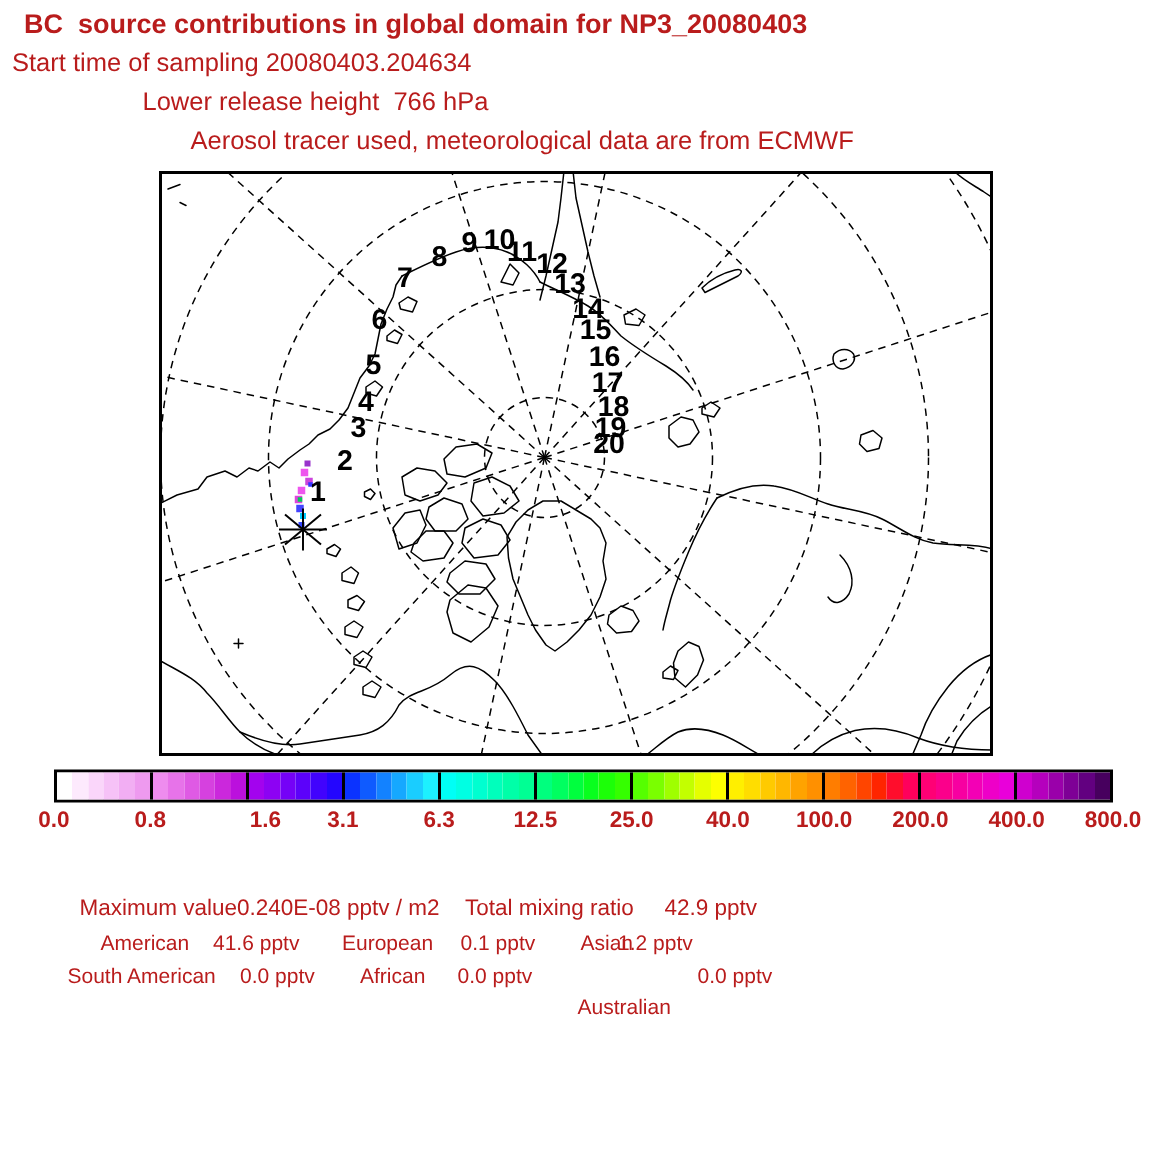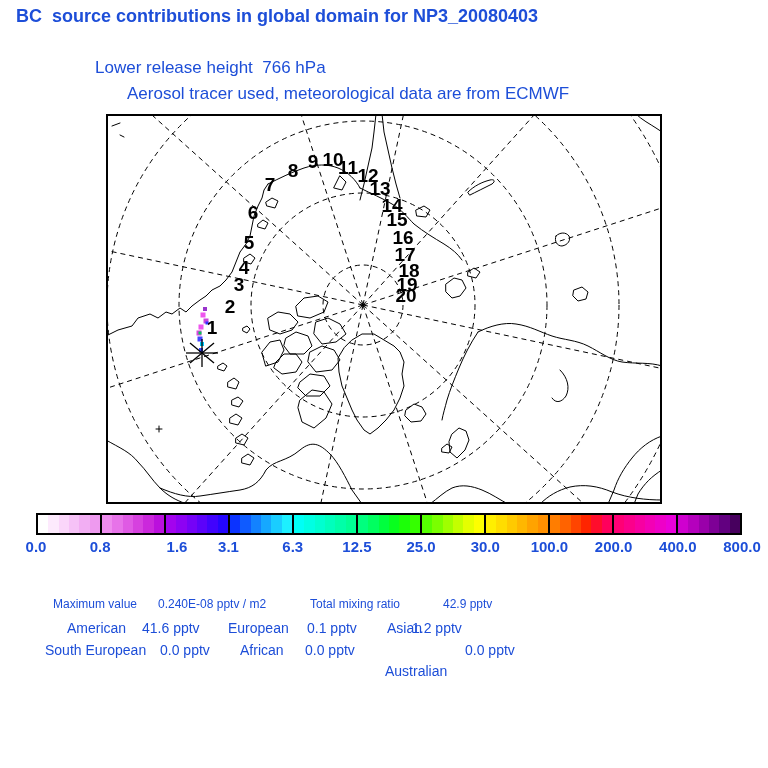--- a/index.html
+++ b/index.html
@@ -1,53 +1,54 @@
 <!DOCTYPE html>
 <html><head>
 <meta charset="utf-8">
 <style>
   html,body{margin:0;padding:0;background:#fff;}
   #page{position:relative;width:768px;height:768px;background:#ffffff;overflow:hidden;
-        font-family:"Liberation Sans",sans-serif;color:#1d4ed8;}
+        font-family:"Liberation Sans",sans-serif;color:#b91c1c;}
   .abs{position:absolute;white-space:pre;}
   #title{left:16px;top:6px;font-size:18px;font-weight:bold;}
   .hline{font-size:17px;}
   #start-time{left:8px;top:32px;}
   #end-time{left:405px;top:32px;}
   #lower-release{left:95px;top:58px;}
   #upper-release{left:413px;top:58px;}
   #tracer-note{left:127px;top:84px;}
   #map-svg{position:absolute;left:106px;top:114px;}
   #colorbar{position:absolute;left:36px;top:513px;width:706px;height:22px;
             display:flex;border:2px solid #000;box-sizing:border-box;}
   .cb-seg{flex:1;display:flex;border-right:2px solid #000;}
   .cb-seg:last-child{border-right:none;}
   .cb-cell{flex:1;}
   #ticks{position:absolute;left:0;top:538px;width:768px;height:18px;}
   .tick{position:absolute;transform:translateX(-50%);font-size:15px;font-weight:bold;}
   #units-label{left:36px;top:561px;width:706px;text-align:center;font-size:17px;}
-  .stat{font-size:12px;}
+  .stat{font-size:15px;}
   .stat2{font-size:14px;}
   #max-label{left:53px;top:597px;}
   #max-value{left:158px;top:597px;}
   #tmr-label{left:310px;top:597px;}
   #tmr-value{left:443px;top:597px;}
   #r2c0{left:67px;top:620px;}  #r2v0{left:142px;top:620px;}
   #r2c1{left:228px;top:620px;} #r2v1{left:307px;top:620px;}
   #r2c2{left:387px;top:620px;} #r2v2{left:412px;top:620px;}
   #r3c0{left:45px;top:642px;}  #r3v0{left:160px;top:642px;}
   #r3c1{left:240px;top:642px;} #r3v1{left:305px;top:642px;}
   #r3c2{left:385px;top:642px;margin-top:21px;} #r3v2{left:465px;top:642px;}
 </style>
 </head>
 <body>
 
 <div id="page">
 
   <div class="abs" id="title">BC  source contributions in global domain for NP3_20080403</div>
+  <div class="abs hline" id="start-time">Start time of sampling 20080403.204634</div>
   <div class="abs hline" id="lower-release">Lower release height  766 hPa</div>
   <div class="abs hline" id="tracer-note">Aerosol tracer used, meteorological data are from ECMWF</div>
 
   <svg id="map-svg" width="556" height="390" viewBox="106 114 556 390">
     <defs>
         <clipPath id="mapclip">
           <rect x="107" y="115" width="554" height="388"></rect>
         </clipPath>
       </defs>
     <g clip-path="url(#mapclip)">
@@ -254,37 +255,37 @@
       </div>
     </div>
   <div id="ticks">
       <span class="tick" style="left: 36px; text-align: right;">0.0</span>
       <span class="tick" style="left: 100.182px;">0.8</span>
       <span class="tick" style="left: 177px;">1.6</span>
       <span class="tick" style="left: 228.545px;">3.1</span>
       <span class="tick" style="left: 292.727px;">6.3</span>
       <span class="tick" style="left: 356.909px;">12.5</span>
       <span class="tick" style="left: 421.091px;">25.0</span>
-      <span class="tick" style="left: 485.273px;">30.0</span>
+      <span class="tick" style="left: 485.273px;">40.0</span>
       <span class="tick" style="left: 549.455px;">100.0</span>
       <span class="tick" style="left: 613.636px;">200.0</span>
       <span class="tick" style="left: 677.818px;">400.0</span>
       <span class="tick" style="left: 742px;">800.0</span>
     </div>
 
   <div class="abs stat" id="max-label">Maximum value</div>
   <div class="abs stat" id="max-value">0.240E-08 pptv / m2</div>
   <div class="abs stat" id="tmr-label">Total mixing ratio</div>
   <div class="abs stat" id="tmr-value">42.9 pptv</div>
 
   <div class="abs stat2" id="r2c0">American</div>
   <div class="abs stat2" id="r2v0">41.6 pptv</div>
   <div class="abs stat2" id="r2c1">European</div>
   <div class="abs stat2" id="r2v1">0.1 pptv</div>
   <div class="abs stat2" id="r2c2">Asian</div>
   <div class="abs stat2" id="r2v2">1.2 pptv</div>
-  <div class="abs stat2" id="r3c0">South European</div>
+  <div class="abs stat2" id="r3c0">South American</div>
   <div class="abs stat2" id="r3v0">0.0 pptv</div>
   <div class="abs stat2" id="r3c1">African</div>
   <div class="abs stat2" id="r3v1">0.0 pptv</div>
   <div class="abs stat2" id="r3c2">Australian</div>
   <div class="abs stat2" id="r3v2">0.0 pptv</div>
 </div>
 
 </body></html>

